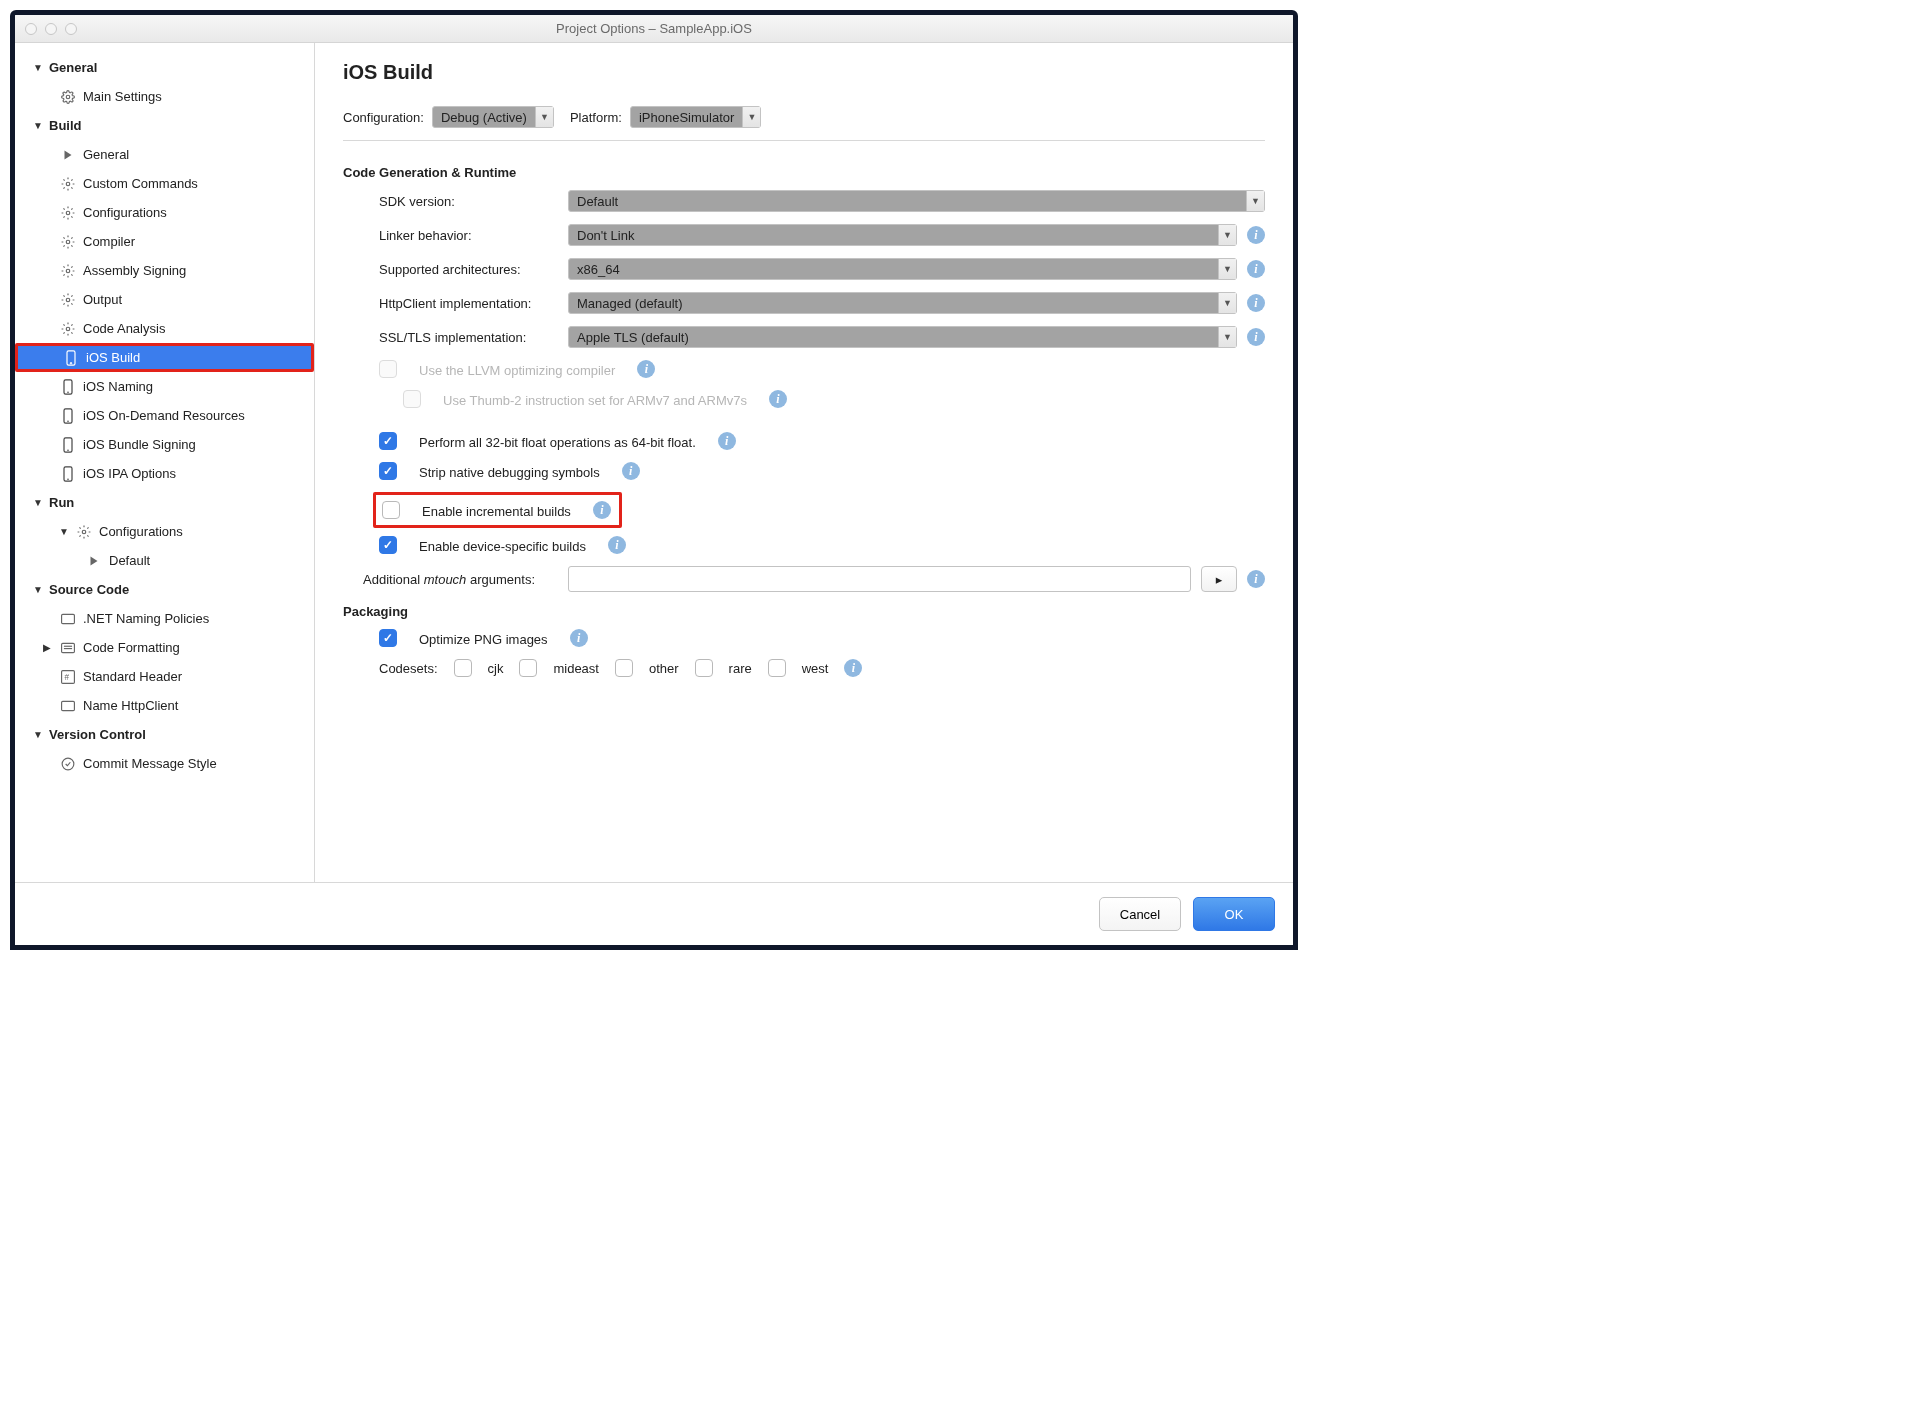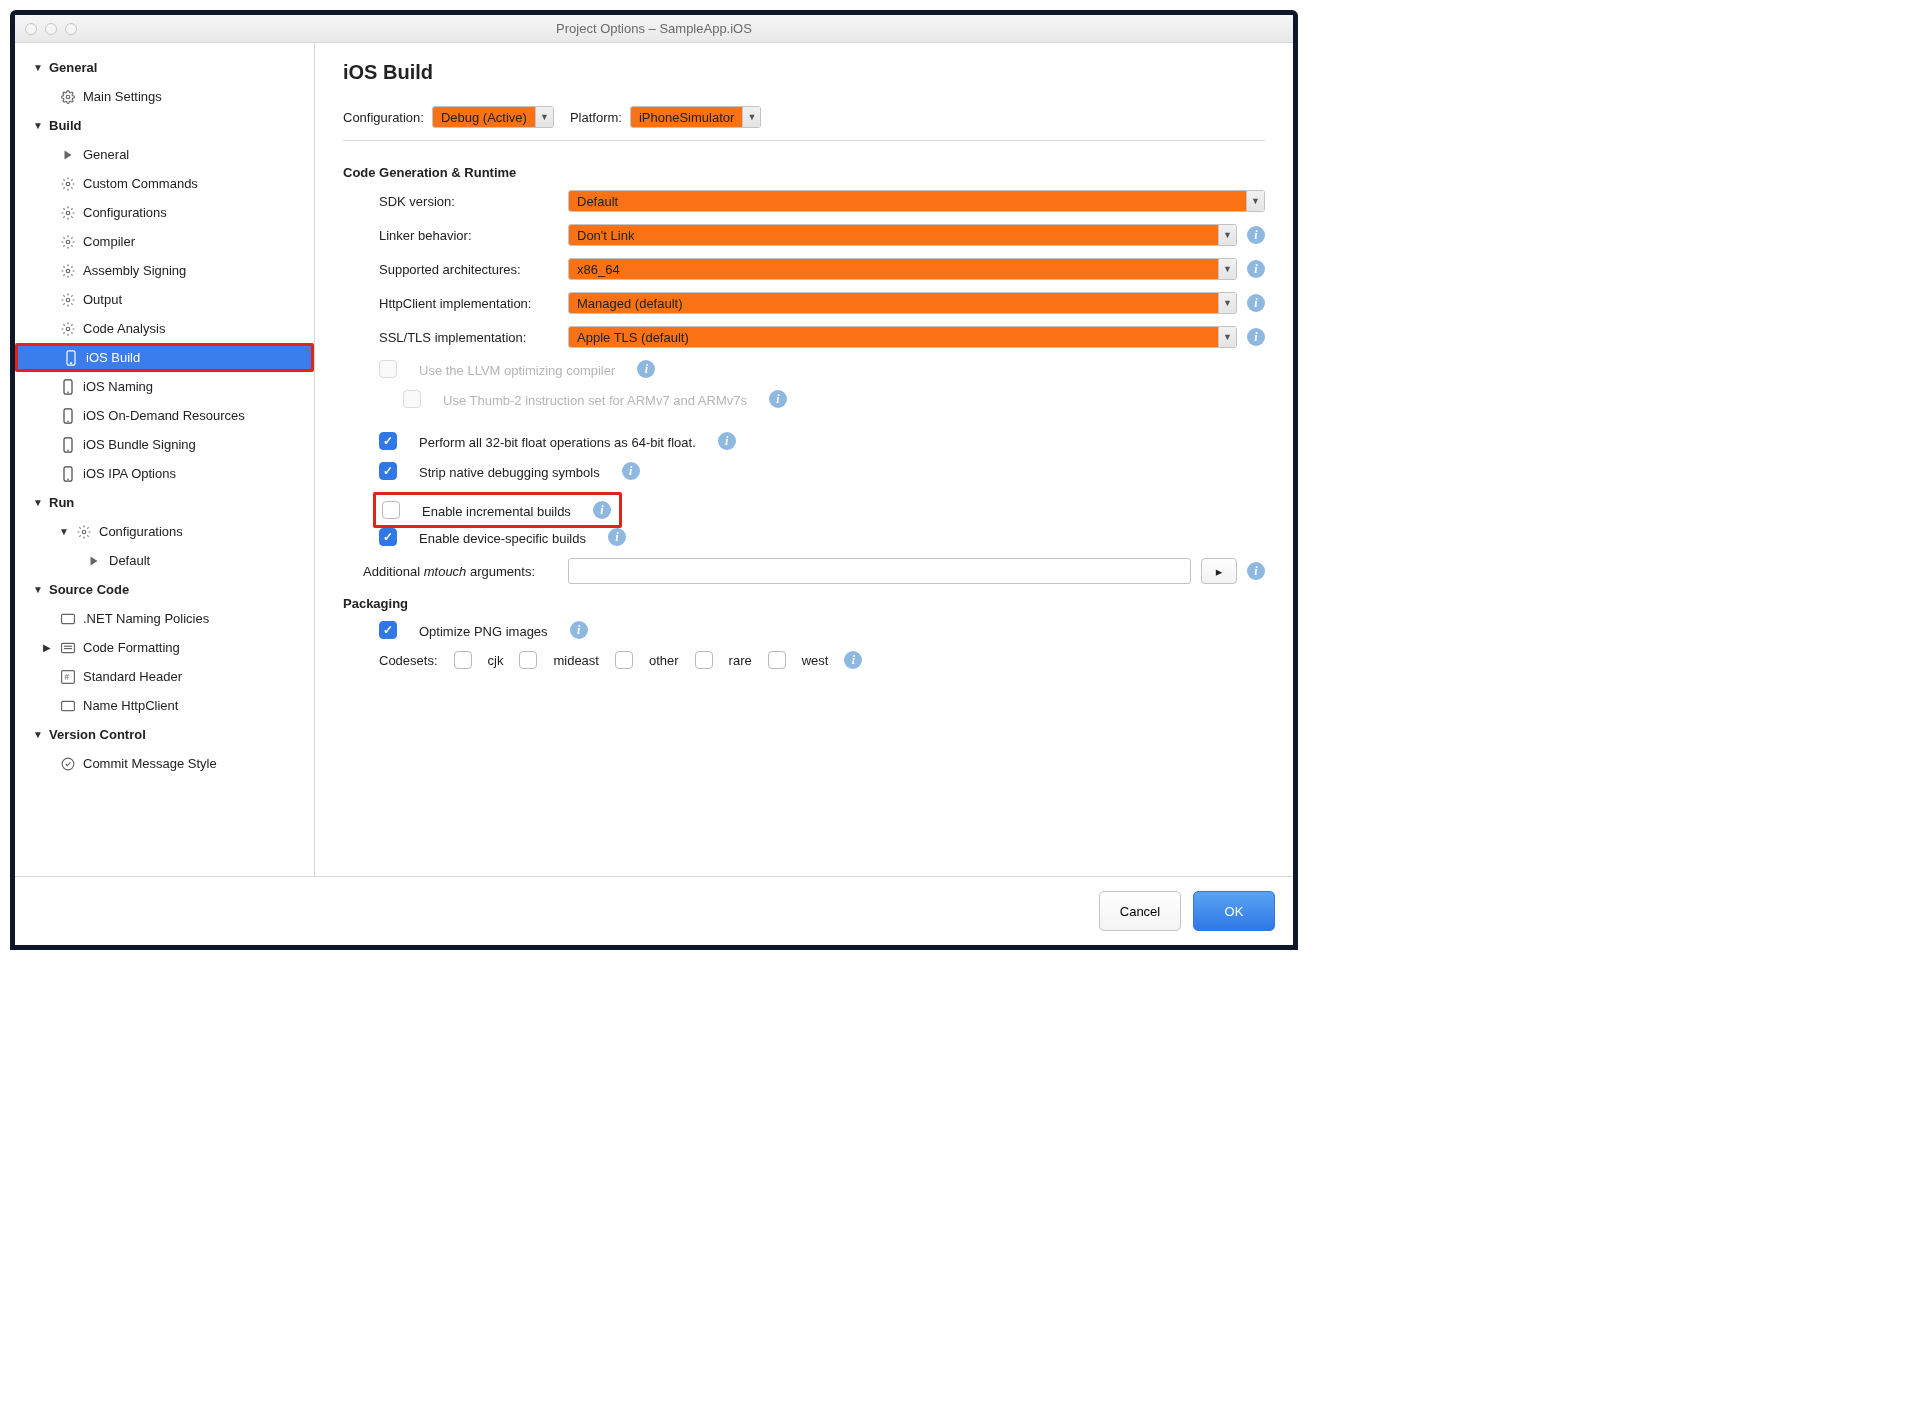--- a/index.html
+++ b/index.html
@@ -18,46 +18,46 @@
 .tree li.subchild { padding-left: 70px; font-weight: 400; }
 .tree li.selected { background: #3b7ded; color: #fff; }
 .tree li.highlighted { border: 3px solid #e2231a; border-radius: 2px; }
 .tree .disclosure { display: inline-block; width: 12px; margin-right: 4px; color: #333; font-size: 10px; }
 .tree .icn { display: inline-flex; width: 18px; height: 18px; align-items: center; justify-content: center; margin-right: 6px; }
 .tree li.selected .icn svg { stroke: #fff; fill: #fff; }
 .content { flex: 1; padding: 18px 28px 0 28px; overflow: auto; }
 h1 { font-size: 20px; font-weight: 700; margin-bottom: 22px; }
 .toprow { display: flex; align-items: center; gap: 8px; padding-bottom: 12px; border-bottom: 1px solid #d8d8d8; margin-bottom: 24px; }
 .lbl { font-size: 13px; }
-.dropdown { display: inline-flex; align-items: center; border: 1px solid #c3c3c3; border-radius: 3px; height: 22px; background: #f97316; }
+.dropdown { display: inline-flex; align-items: center; border: 1px solid #c3c3c3; border-radius: 3px; height: 22px; background: #a3a3a3; }
 .dropdown .val { padding: 0 8px; }
 .dropdown .btn { width: 18px; height: 100%; background: linear-gradient(#f1f1f1,#e4e4e4); border-left: 1px solid #c3c3c3; display: flex; align-items: center; justify-content: center; font-size: 9px; color: #555; }
 .section-title { font-weight: 700; margin: 10px 0 10px 0; }
 .form-row { display: flex; align-items: center; margin-bottom: 12px; }
 .form-row .flabel { width: 225px; padding-left: 36px; }
 .form-row .fcontrol { flex: 1; display: flex; align-items: center; gap: 10px; }
 .wide-dd { flex: 1; }
 .wide-dd .dropdown { width: 100%; }
 .wide-dd .dropdown .val { flex: 1; }
 .info-icn { width: 18px; height: 18px; border-radius: 50%; background: #8fb8e0; color: #fff; display: inline-flex; align-items: center; justify-content: center; font-size: 12px; font-style: italic; font-family: Georgia, serif; font-weight: 700; }
 .chk-row { display: flex; align-items: flex-end; gap: 22px; margin-bottom: 12px; padding-left: 36px; }
 .chk-row.indent1 { padding-left: 36px; }
 .chk-row.indent2 { padding-left: 60px; }
 .chk-row.disabled { color: #b6b6b6; }
 .chk { width: 18px; height: 18px; border: 1px solid #b9b9b9; border-radius: 4px; background: #fff; display: inline-flex; align-items: center; justify-content: center; }
 .chk.disabled { border-color: #dcdcdc; background: #fafafa; }
 .chk.checked { background: #2f78e6; border-color: #2f78e6; color: #fff; font-size: 12px; }
 .chk.checked::after { content: "✓"; font-weight: 700; }
-.red-box { border: 3px solid #e2231a; border-radius: 2px; display: inline-flex; align-items: center; padding: 6px 8px 6px 0; gap: 10px; margin-left: 30px; }
+.red-box { border: 3px solid #e2231a; border-radius: 2px; display: inline-flex; align-items: center; padding: 6px 8px 6px 0; gap: 10px; margin-left: 30px; margin-bottom: 8px; }
 .red-box .chk-row { margin: 0; padding-left: 6px; }
 .textinput { flex: 1; height: 26px; border: 1px solid #c3c3c3; border-radius: 3px; padding: 0 6px; background: #fff; }
 .mini-btn { width: 36px; height: 26px; border: 1px solid #c3c3c3; border-radius: 4px; background: linear-gradient(#fff,#f2f2f2); display: inline-flex; align-items: center; justify-content: center; }
 .codesets-row { display: flex; align-items: center; gap: 16px; padding-left: 36px; margin-bottom: 20px; }
 .footer { border-top: 1px solid #d8d8d8; padding: 14px 18px; display: flex; justify-content: flex-end; gap: 12px; }
-.pbtn { min-width: 82px; height: 40px; border-radius: 5px; border: 1px solid #c3c3c3; background: linear-gradient(#fff,#f4f4f4); font-size: 13px; cursor: default; display: inline-flex; align-items: center; justify-content: center; }
+.pbtn { min-width: 82px; height: 34px; border-radius: 5px; border: 1px solid #c3c3c3; background: linear-gradient(#fff,#f4f4f4); font-size: 13px; cursor: default; display: inline-flex; align-items: center; justify-content: center; }
 .pbtn.primary { background: linear-gradient(#5aa3f3,#2f78e6); border-color: #2f78e6; color: #fff; }
 em { font-style: italic; }
 </style>
 </head>
 <body>
 
 <div class="window">
   <div class="titlebar">
     <div class="traffic">
       <div class="tlight"></div>

